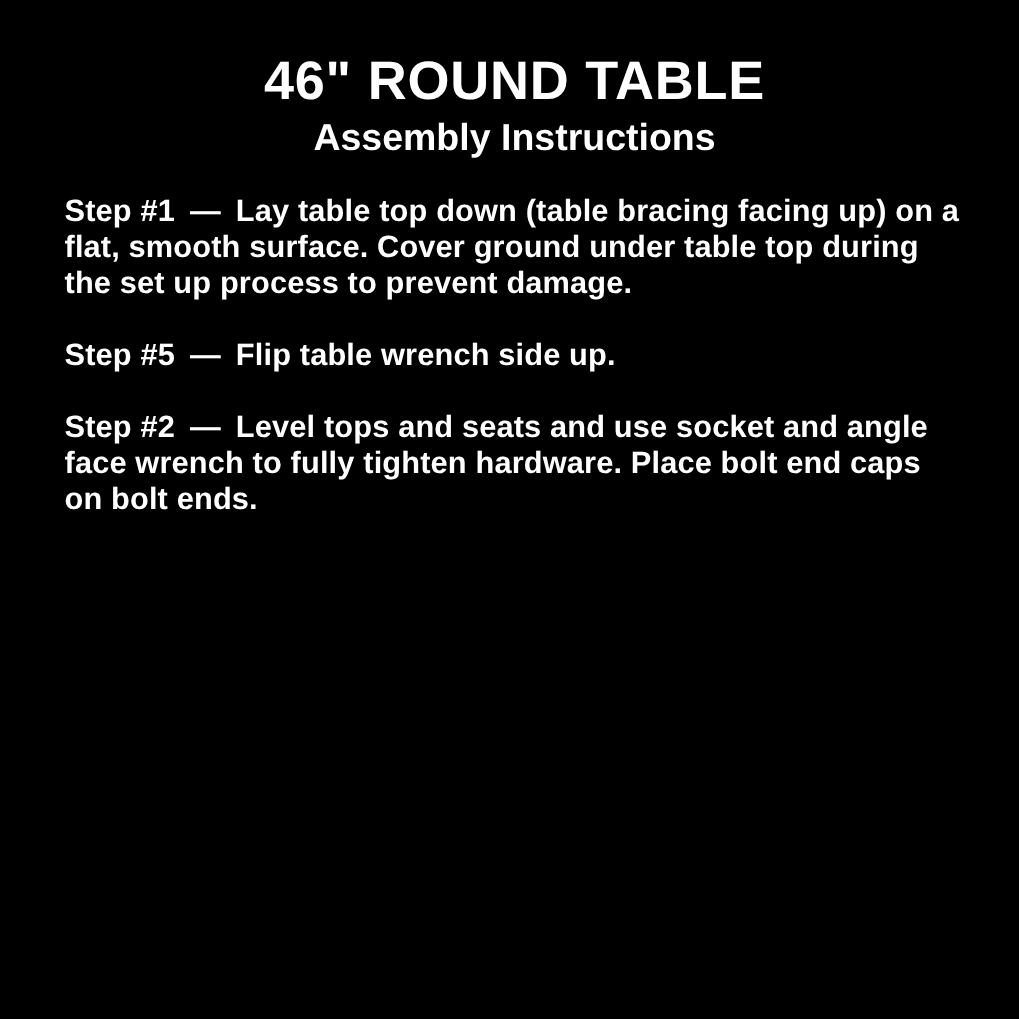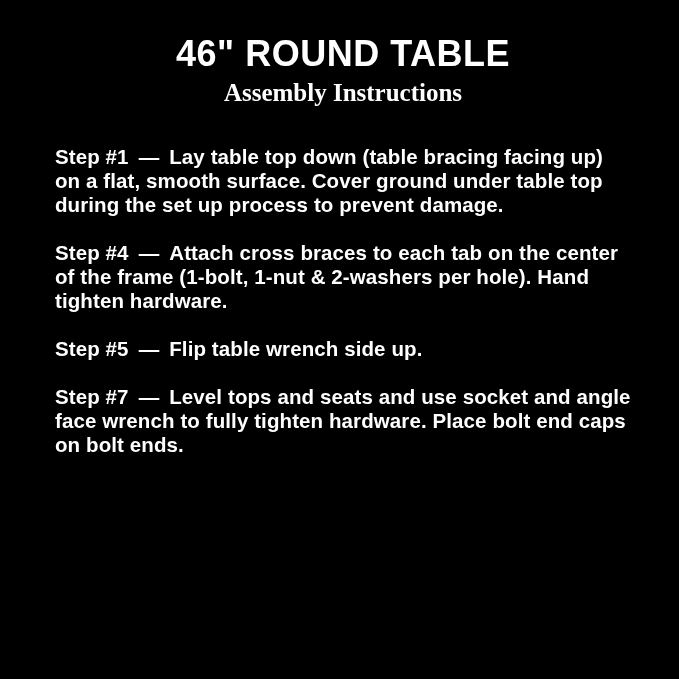--- a/index.html
+++ b/index.html
@@ -21,28 +21,27 @@
     padding: 36px 36px 0 43px;
   }
   .title {
     margin: 0 0 8px 0;
     text-align: center;
     font-size: 36px;
     line-height: 1.0;
     letter-spacing: 0.5px;
   }
   .subtitle {
-    margin: 0 0 40px 0;
+    margin: 0 0 24px 0;
     text-align: center;
     font-size: 25px;
     line-height: 1.0;
-    font-family: Liberation Serif, serif;
   }
   .steps {
-    margin: 12px;
+    margin: 0;
   }
   .step {
     margin: 0 0 24px 0;
     font-size: 20.5px;
     line-height: 1.17;
     letter-spacing: 0.1px;
   }
   .step-sep {
     margin: 0 10px;
   }
@@ -52,19 +51,18 @@
 
 <div class="poster">
   <h1 class="title">46" ROUND TABLE</h1>
   <h2 class="subtitle">Assembly Instructions</h2>
 
   <div class="steps">
     <p class="step"><span class="step-label">Step #1</span><span class="step-sep">—</span><span class="step-text">Lay table top down (table bracing facing up) on a flat, smooth surface. Cover ground under table top during the set up process to prevent damage.</span></p>
 
 
 
-    <p class="step"><span class="step-label">Step #4</span><span class="step-sep">—</span><span class="step-text">Attach cross braces to each tab on the center of the frame (1-bolt, 1-nut &amp; 2-washers per hole). Hand tighten hardware.</span></p>
 
     <p class="step"><span class="step-label">Step #5</span><span class="step-sep">—</span><span class="step-text">Flip table wrench side up.</span></p>
 
-    <p class="step"><span class="step-label">Step #7</span><span class="step-sep">—</span><span class="step-text">Level tops and seats and use socket and angle face wrench to fully tighten hardware. Place bolt end caps on bolt ends.</span></p>
+    <p class="step"><span class="step-label">Step #2</span><span class="step-sep">—</span><span class="step-text">Level tops and seats and use socket and angle face wrench to fully tighten hardware. Place bolt end caps on bolt ends.</span></p>
   </div>
 </div>
 
 </body></html>

